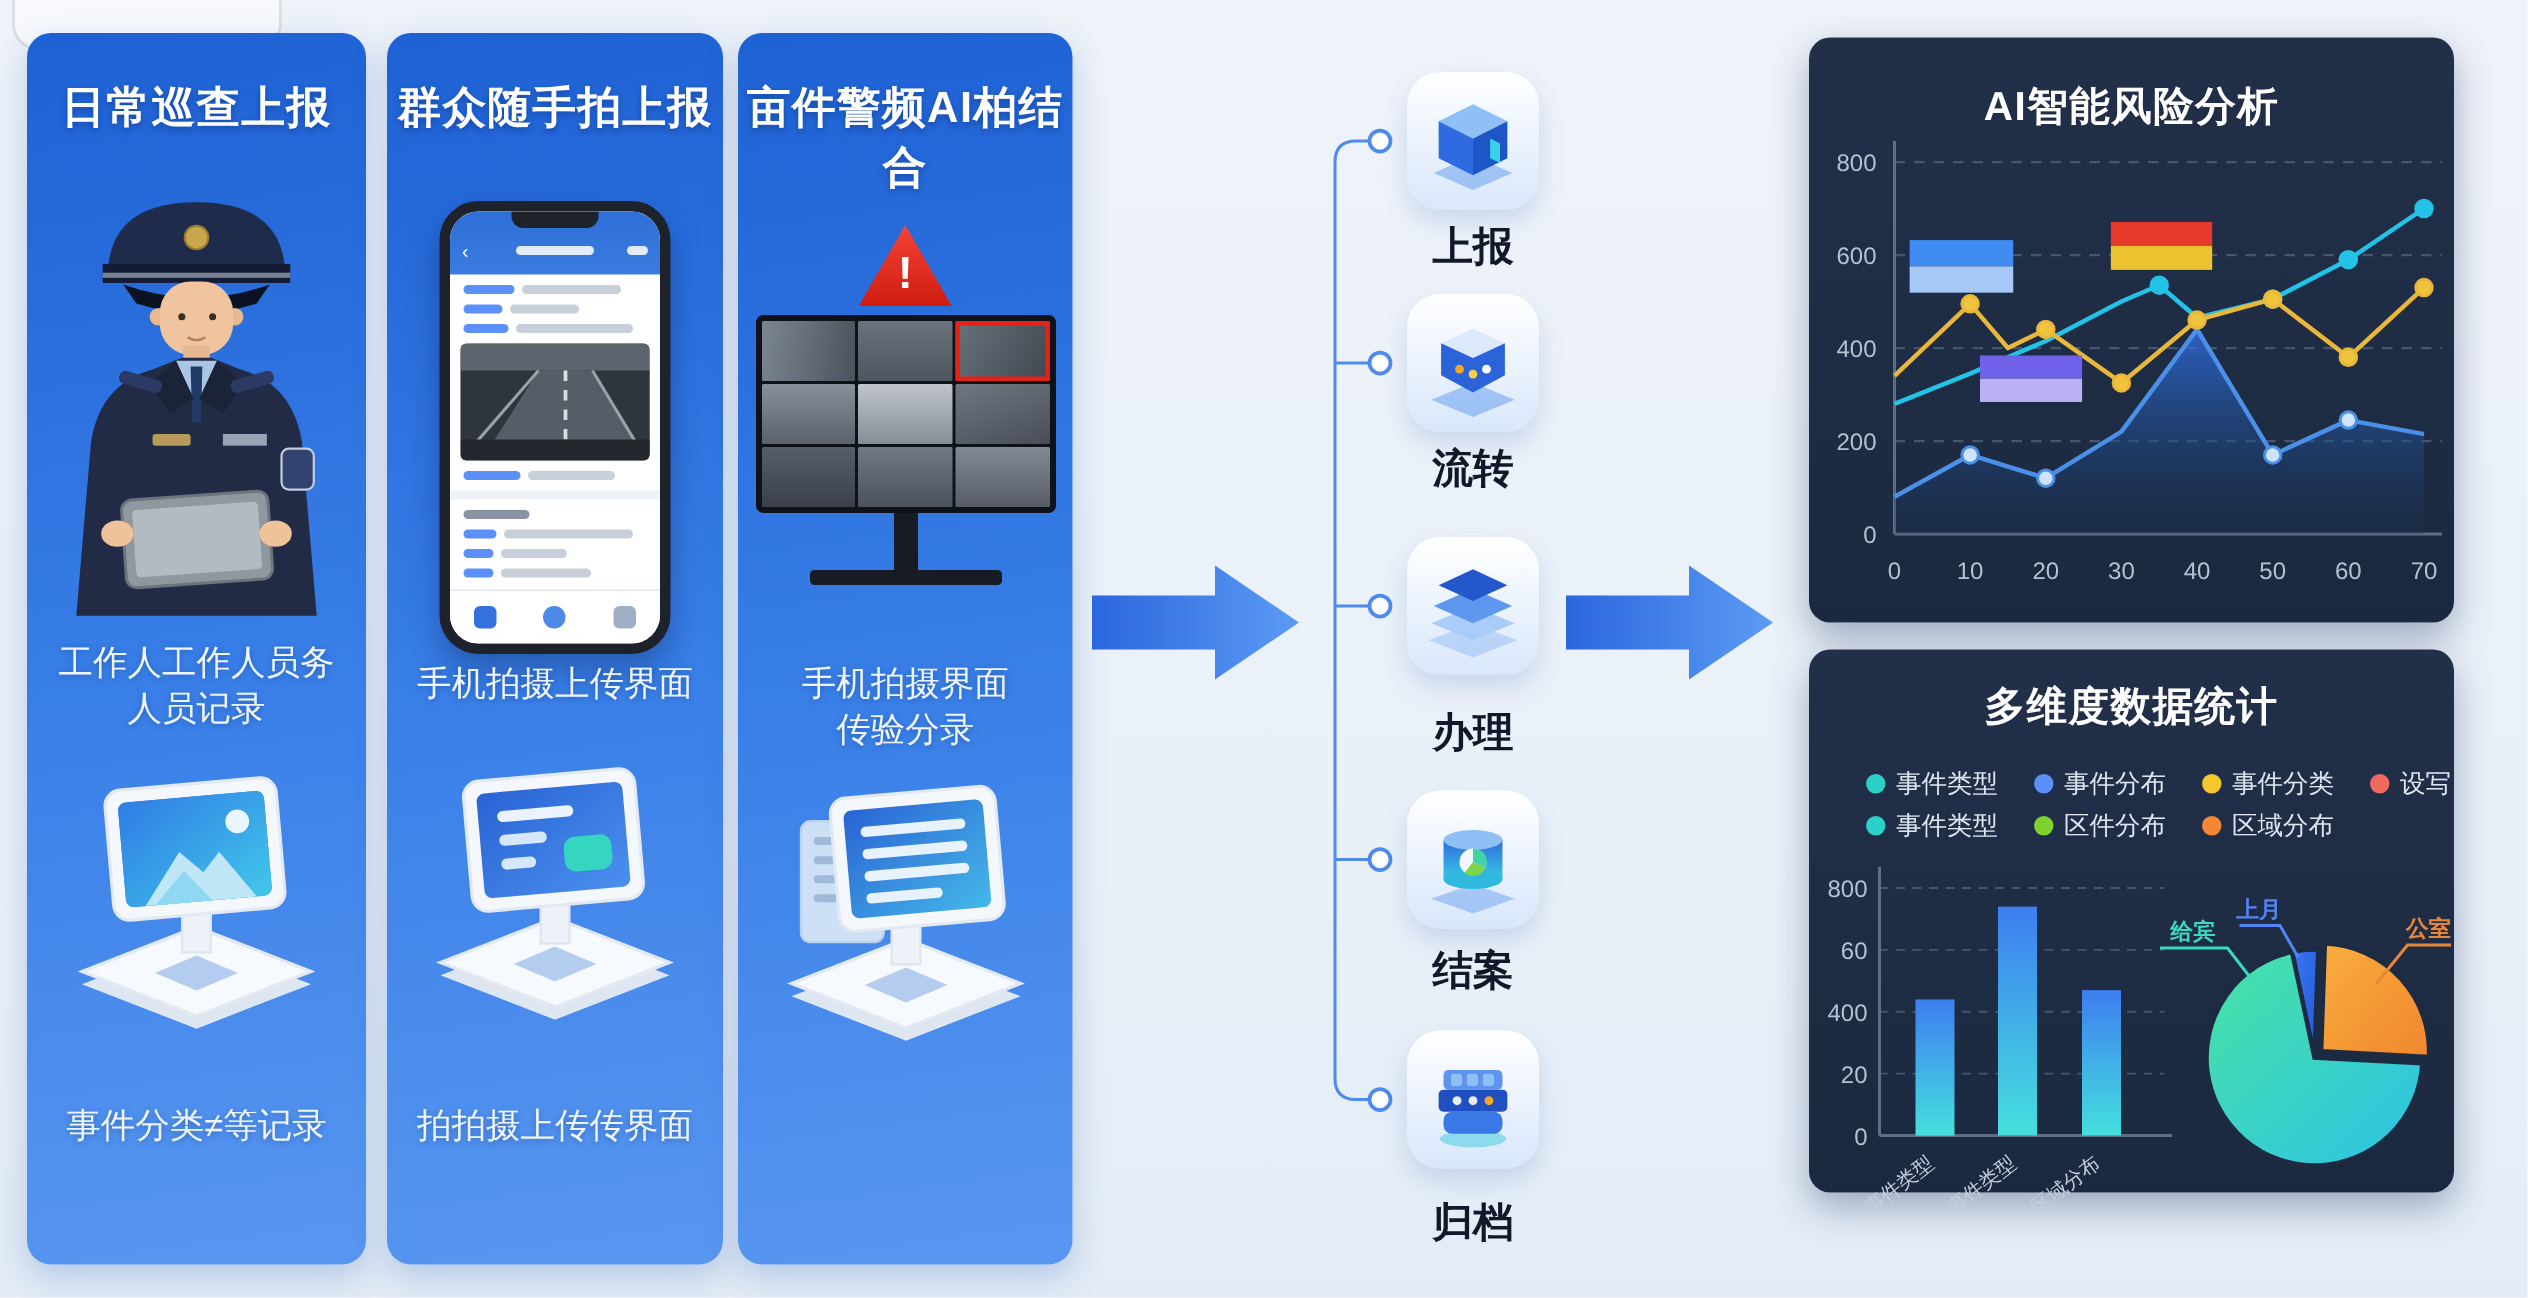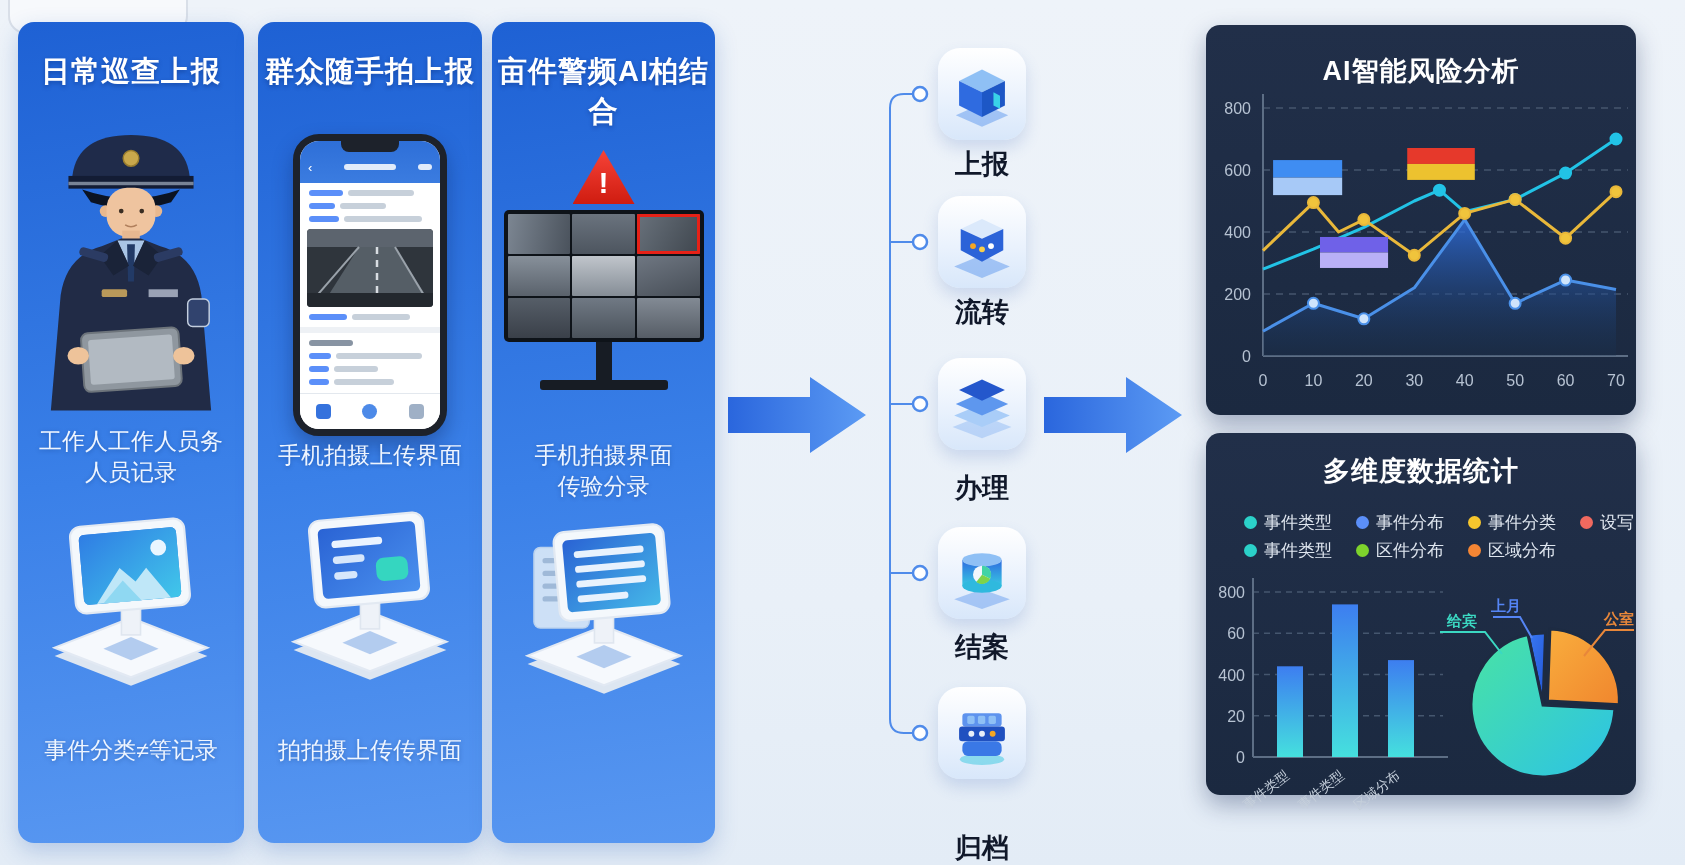--- a/index.html
+++ b/index.html
@@ -361,21 +361,21 @@
       <rect x="26" y="23" width="9" height="10" rx="2" fill="#8fc0f5"></rect>
       <rect x="39" y="23" width="9" height="10" rx="2" fill="#8fc0f5"></rect>
       <rect x="52" y="23" width="9" height="10" rx="2" fill="#8fc0f5"></rect>
       <rect x="16" y="36" width="56" height="18" rx="4" fill="#2050c0"></rect>
       <circle cx="31" cy="45" r="3.6" fill="#e8eef8"></circle>
       <circle cx="44" cy="45" r="3.6" fill="#e8eef8"></circle>
       <circle cx="57" cy="45" r="3.6" fill="#f5a623"></circle>
       <rect x="20" y="54" width="48" height="18" rx="7" fill="#3a78e6"></rect>
     </svg>
   </div>
-  <div class="step-label" style="top:830px">归档</div>
+  <div class="step-label" style="top:797px">归档</div>
 
   <div class="dark dA">
     <div class="dark-title">AI智能风险分析</div>
     <svg id="riskChart" class="chart-svg" width="430" height="390" viewBox="0 0 430 390">
         <defs>
           <linearGradient id="areaBlue" x1="0" y1="0" x2="0" y2="1">
             <stop offset="0" stop-color="#2f6fe0" stop-opacity="0.8"></stop>
             <stop offset="1" stop-color="#17304e" stop-opacity="0.25"></stop>
           </linearGradient>
         </defs>

